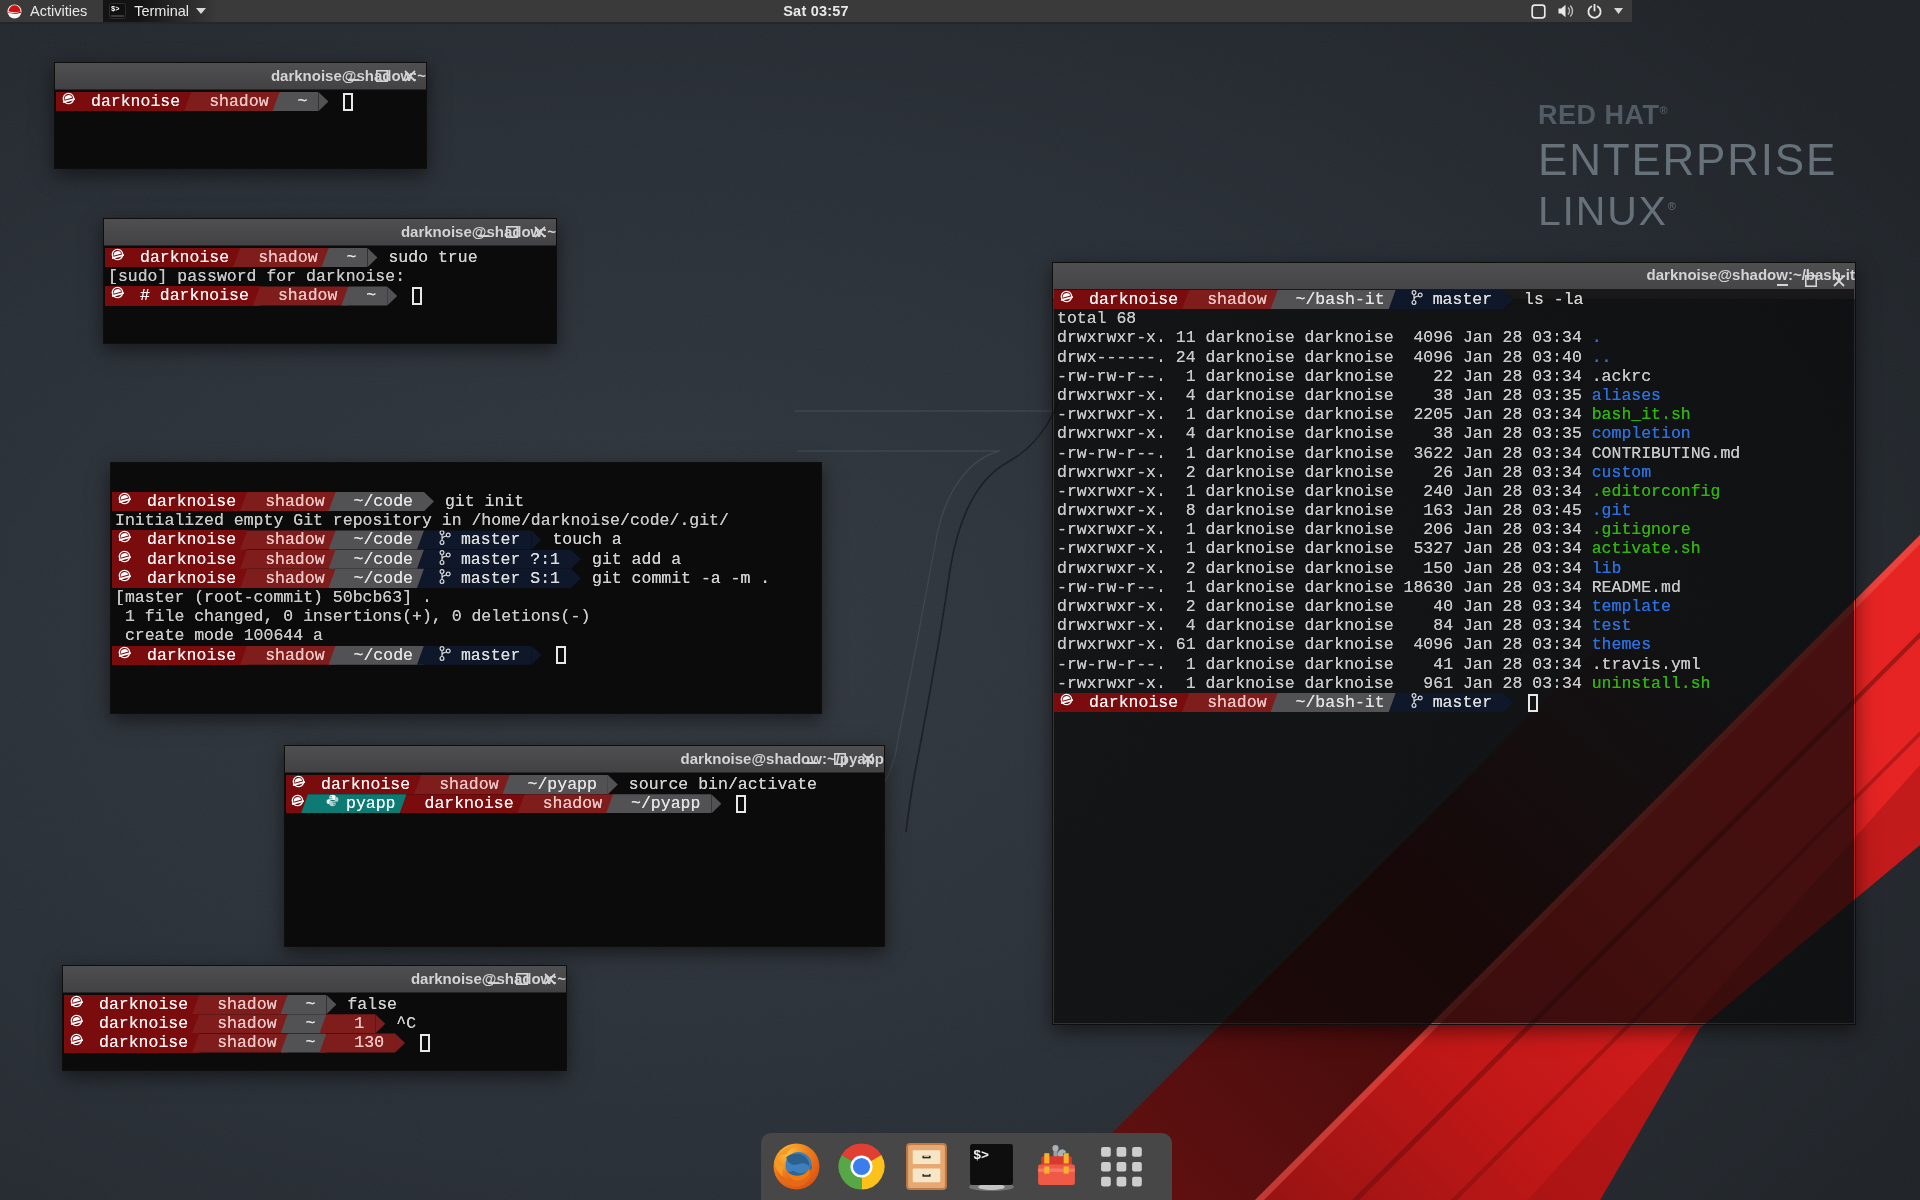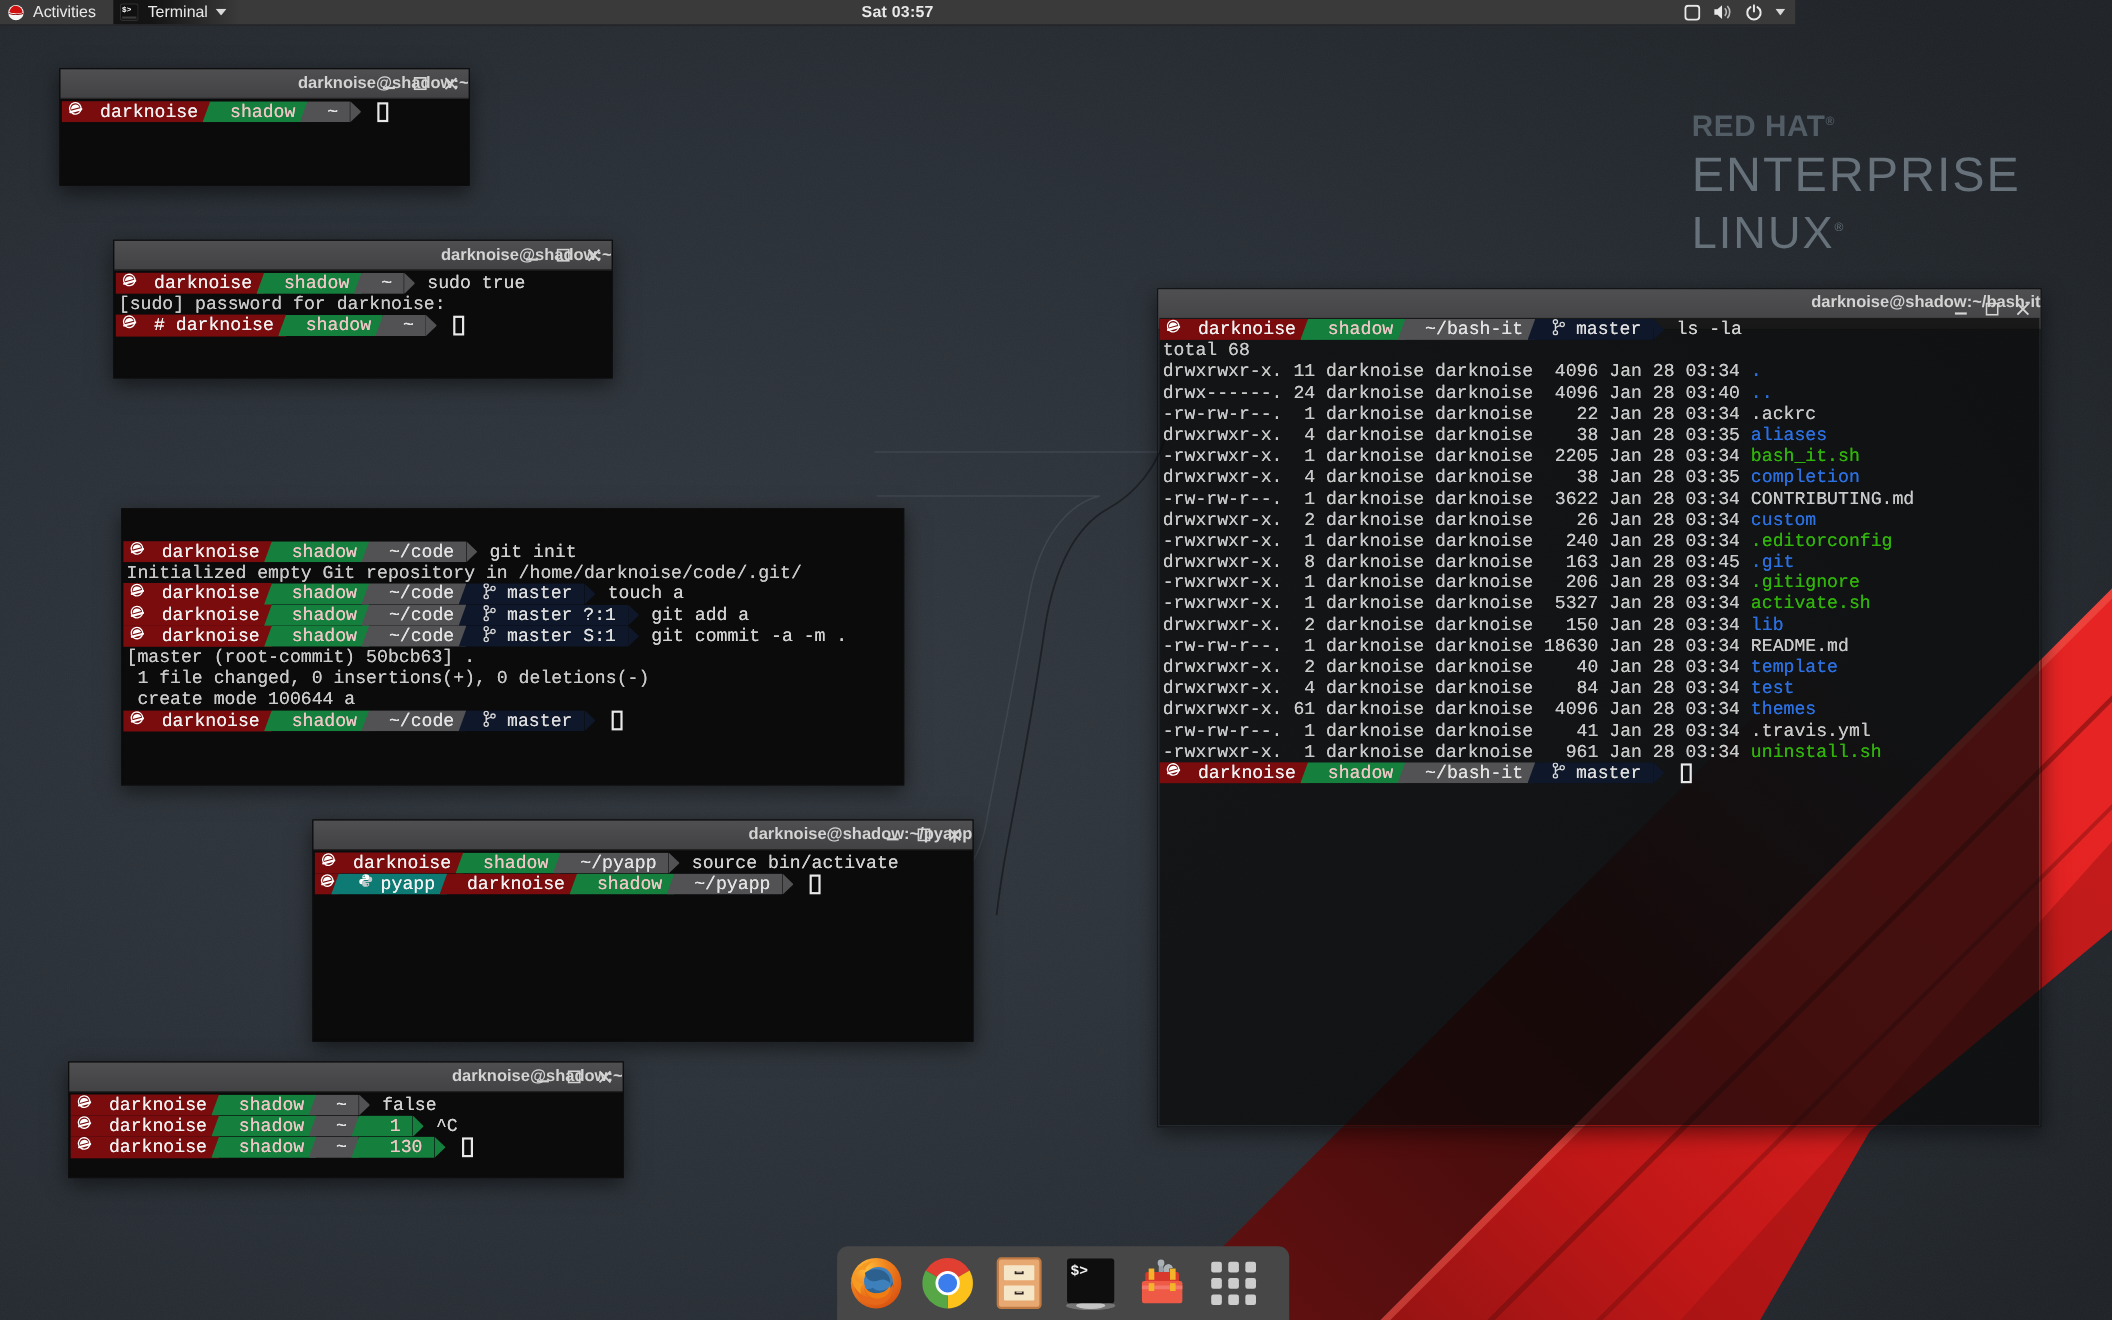--- a/index.html
+++ b/index.html
@@ -14,21 +14,21 @@
 .tb{height:27px;background:linear-gradient(#4f4f52,#424244);border-bottom:1px solid #262626;position:relative;color:#d3d3d3;font-weight:bold;font-size:15px;text-align:right;line-height:25px}
 .btns{position:absolute;right:10px;top:0;height:100%;display:flex;align-items:center;gap:16px}
 .btns svg{display:block}
 .term{position:absolute;left:1px;right:1px;top:28px;bottom:1px;background:#0b0b0c;font-family:"Liberation Mono",monospace;font-size:16.5px;line-height:19.2px;color:#c9c9c9;padding:1px 0 0 3px;overflow:hidden;text-shadow:0 0 0.45px currentColor}
 .tr{height:19.2px;white-space:pre}
 .pr{display:flex;height:19.2px;margin-left:-3px;white-space:pre}
 .sg{padding:0 11px 2px 25px;clip-path:polygon(7px 0,100% 0,100% 100%,0 100%);margin-left:-7px;display:flex;align-items:flex-start}
 .sg.f{margin-left:0;clip-path:none;padding-left:4px}
 .tip{width:10px;clip-path:polygon(0 0,100% 50%,0 100%)}
 .c1{background:#7a0c0e;color:#f0f0f0}
-.c2{background:#15803d;color:#eec6c6}
+.c2{background:#7f1d1d;color:#eec6c6}
 .c3{background:#525254;color:#e3e3e3}
 .c4{background:#0f172a;color:#dedede}
 .c5{background:#0d7a74;color:#f2f2f2}
 .cmd{padding-left:11px;color:#d2d2d2}
 .cur{display:inline-block;width:10px;height:18px;border:2px solid #e8e8e8;margin-left:15px;align-self:center}
 .blu{color:#2c6fdf}.grn{color:#30b40c}
 .hat{width:13px;height:13px;margin:0 16px 0 2px}
 .hat2{width:13px;height:13px;margin:0 2px 0 1px}
 .gb{width:12px;height:15px;margin-right:10px}
 .py{width:13px;height:13px;margin-right:7px}

